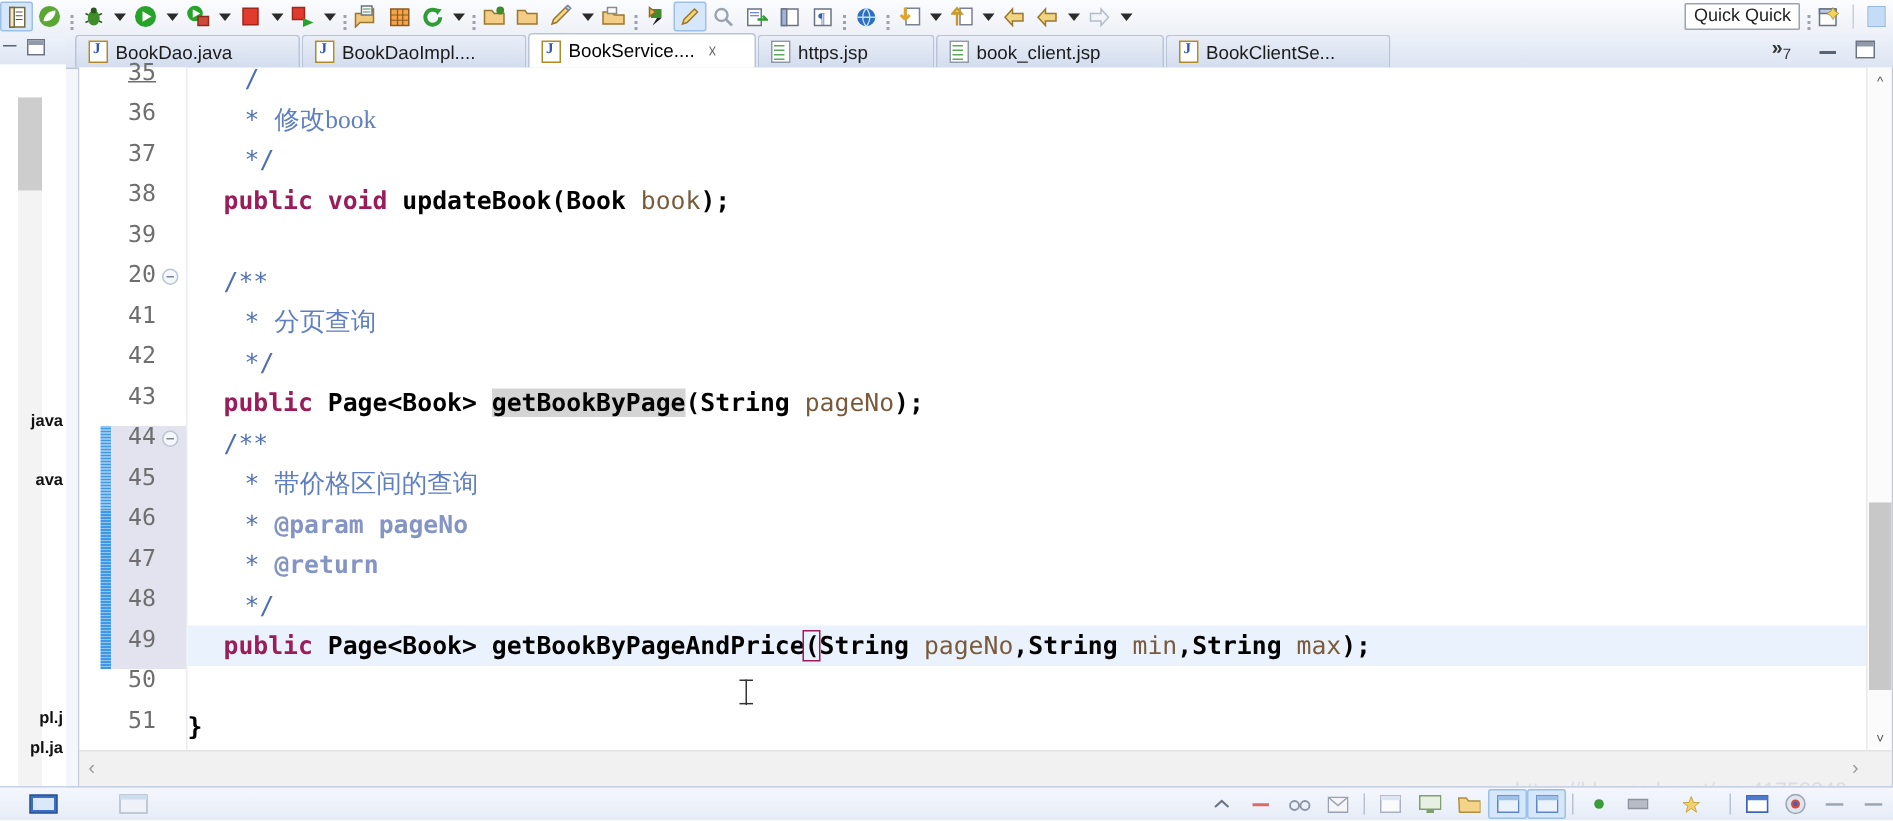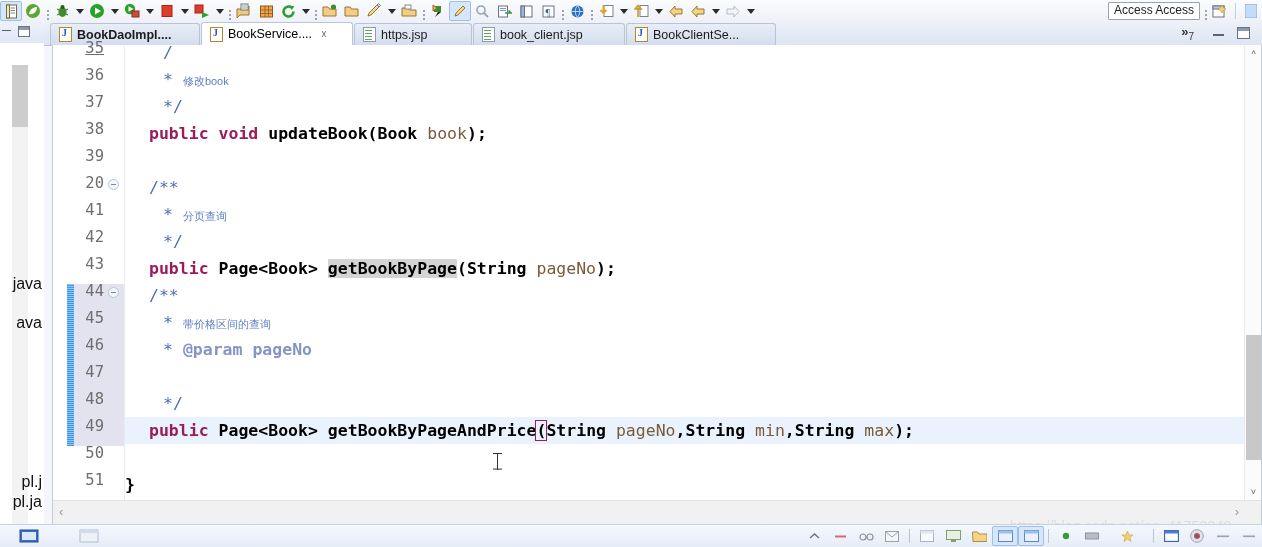--- a/index.html
+++ b/index.html
@@ -45,21 +45,21 @@
   .ls-min{position:absolute;left:2px;top:5px;width:9px;height:9px;}
   .ls-min:before{content:"";position:absolute;left:0;top:3px;width:9px;height:1px;background:#5a6372;}
   .ls-max{position:absolute;left:18px;top:4px;width:12px;height:11px;border:1px solid #6a7383;background:#fff;box-sizing:border-box;}
   .ls-max:before{content:"";position:absolute;left:0;top:0;right:0;height:3px;background:#8f99a8;}
   .ls-tri{position:absolute;left:18px;top:28px;width:0;height:0;
     border-left:6px solid transparent;border-right:6px solid transparent;border-top:6px solid #9aa6b8;}
   .ls-body{position:absolute;left:0;top:21px;width:44px;height:482px;background:#ffffff;}
   .ls-scroll{position:absolute;right:16px;top:22px;width:16px;height:460px;background:#f3f3f3;}
   .ls-thumb{position:absolute;left:0;top:0;width:16px;height:62px;background:#cdcdcd;}
   .ls-up{position:absolute;right:16px;top:22px;width:16px;height:16px;display:flex;align-items:center;justify-content:center;color:#606060;font-size:9px;}
-  .ls-text{position:absolute;right:2px;font-size:16px;color:#111;white-space:nowrap;font-family:"Liberation Sans",sans-serif;}
+  .ls-text{position:absolute;right:2px;font-size:11px;color:#111;white-space:nowrap;font-family:"Liberation Sans",sans-serif;font-weight:bold;}
 
   
   .editor{
     position:absolute;left:44px;top:22px;width:1218px;height:503px;
     background:#f4f6fb;
   }
   .tabbar{
     position:absolute;left:0;top:0;width:1218px;height:23px;
     background:linear-gradient(#edf1f9,#dde5f3);
     border-bottom:1px solid #b9c4d6;
@@ -115,21 +115,21 @@
   .ln{position:absolute;left:0;right:0;height:27px;padding-left:38px;box-sizing:border-box;}
   .ln.hl{background:#eaf2fd;}
   .kw{color:#9b1c5a;font-weight:bold;}
   .pl{color:#000000;font-weight:bold;}
   .cm{color:#4f6fb5;}
   .cmtag{color:#8494c4;font-weight:bold;}
   .cmtxt{color:#5f7fc0;}
   .param{color:#7a5a3a;}
   .occ{background:#d4d4d4;}
   .brkt{outline:1.4px solid #9b1c5a;}
-  .cjk{font-family:Liberation Sans, sans-serif;font-size:11px;}
+  .cjk{font-family:Liberation Serif, serif;font-size:17px;}
 
   .vsb{position:absolute;right:0;top:0;width:17px;height:455px;background:#fbfbfb;border-left:1px solid #eaeaea;box-sizing:border-box;}
   .vsb .arr{position:absolute;left:0;width:17px;height:17px;display:flex;align-items:center;justify-content:center;color:#555;font-size:9px;}
   .vsb .arr.up{top:0;}
   .vsb .arr.dn{bottom:0;}
   .vsb .thumb{position:absolute;left:1px;top:290px;width:15px;height:125px;background:#c8c8c8;}
 
   .hsbwrap{position:absolute;left:0;bottom:0;width:100%;height:23px;background:#f1f1f1;border-top:1px solid #e3e3e3;}
   .hsb-left{position:absolute;left:6px;top:3px;color:#9a9a9a;font-size:13px;}
   .hsb-right{position:absolute;right:22px;top:3px;color:#9a9a9a;font-size:13px;}
@@ -382,21 +382,21 @@
       </div>
     <div class="tb-item">
       <svg width="16" height="15" viewBox="0 0 16 15">
           <path d="M9 2l5 5.5L9 13v-3H2V5h7z" fill="#f2f4f8" stroke="#b3bcc9"></path>
         </svg>
     </div>
     <div class="tb-arrow">
         <i></i>
       </div>
 
-    <div class="quick">Access Access</div>
+    <div class="quick">Quick Quick</div>
     <div class="tb-sep">
         <b></b>
       </div>
     <div class="tb-item">
       <svg width="16" height="15" viewBox="0 0 16 15">
           <rect x="1" y="2" width="11" height="11" fill="#fff" stroke="#6a7383"></rect>
           <rect x="1" y="2" width="11" height="3" fill="#b9cbe6" stroke="#6a7383"></rect>
           <path d="M10 1l1.5 2.5L14 5l-2.5 1.5L10 9 8.5 6.5 6 5l2.5-1.5z" fill="#f3d35a" stroke="#a88a20" stroke-width=".5"></path>
         </svg>
     </div>
@@ -425,22 +425,26 @@
       <div class="ls-text" style="top:450px;">pl.ja</div>
     </div>
   </div>
 
   <div class="editor">
 
     <div class="tabbar">
       <div class="tabstrip">
 
 
-
-        <div class="tab" style="width:150px;font-weight:bold;">
+        <div class="tab" style="width:150px;">
+          <span class="ficon java"></span>
+          <span>BookDao.java</span>
+        </div>
+
+        <div class="tab" style="width:150px;">
           <span class="ficon java"></span>
           <span>BookDaoImpl....</span>
         </div>
 
         <div class="tab active" style="width:152px;">
           <span class="ficon java"></span>
           <span>BookService....</span>
           <span class="x">☓</span>
         </div>
 
@@ -518,20 +522,21 @@
         <div class="ln" style="top:183px;"><span class="cm">*/</span></div>
 
         <div class="ln" style="top:210px;padding-left:24px;"><span class="kw">public</span> <span class="pl">Page&lt;Book&gt;</span> <span class="pl occ">getBookByPage</span><span class="pl">(</span><span class="pl">String</span> <span class="param">pageNo</span><span class="pl">)</span><span class="pl">;</span></div>
 
         <div class="ln" style="top:237px;padding-left:24px;"><span class="cm">/**</span></div>
 
         <div class="ln" style="top:264px;"><span class="cm">*</span> <span class="cmtxt cjk">带价格区间的查询</span></div>
 
         <div class="ln" style="top:291px;"><span class="cm">*</span> <span class="cmtag">@param</span> <span class="cmtag">pageNo</span></div>
 
+        <div class="ln" style="top:318px;"><span class="cm">*</span> <span class="cmtag">@return</span></div>
 
         <div class="ln" style="top:345px;"><span class="cm">*/</span></div>
 
         <div class="ln hl" style="top:372px;padding-left:24px;"><span class="kw">public</span> <span class="pl">Page&lt;Book&gt;</span> <span class="pl">getBookByPageAndPrice</span><span class="pl brkt">(</span><span class="pl">String</span> <span class="param">pageNo</span><span class="pl">,</span><span class="pl">String</span> <span class="param">min</span><span class="pl">,</span><span class="pl">String</span> <span class="param">max</span><span class="pl">)</span><span class="pl">;</span></div>
 
         <div class="ln" style="top:399px;"></div>
 
         <div class="ln" style="top:426px;padding-left:0px;"><span class="pl">}</span></div>
 
         <div class="ibeam" style="left:368px;top:408px;"></div>

